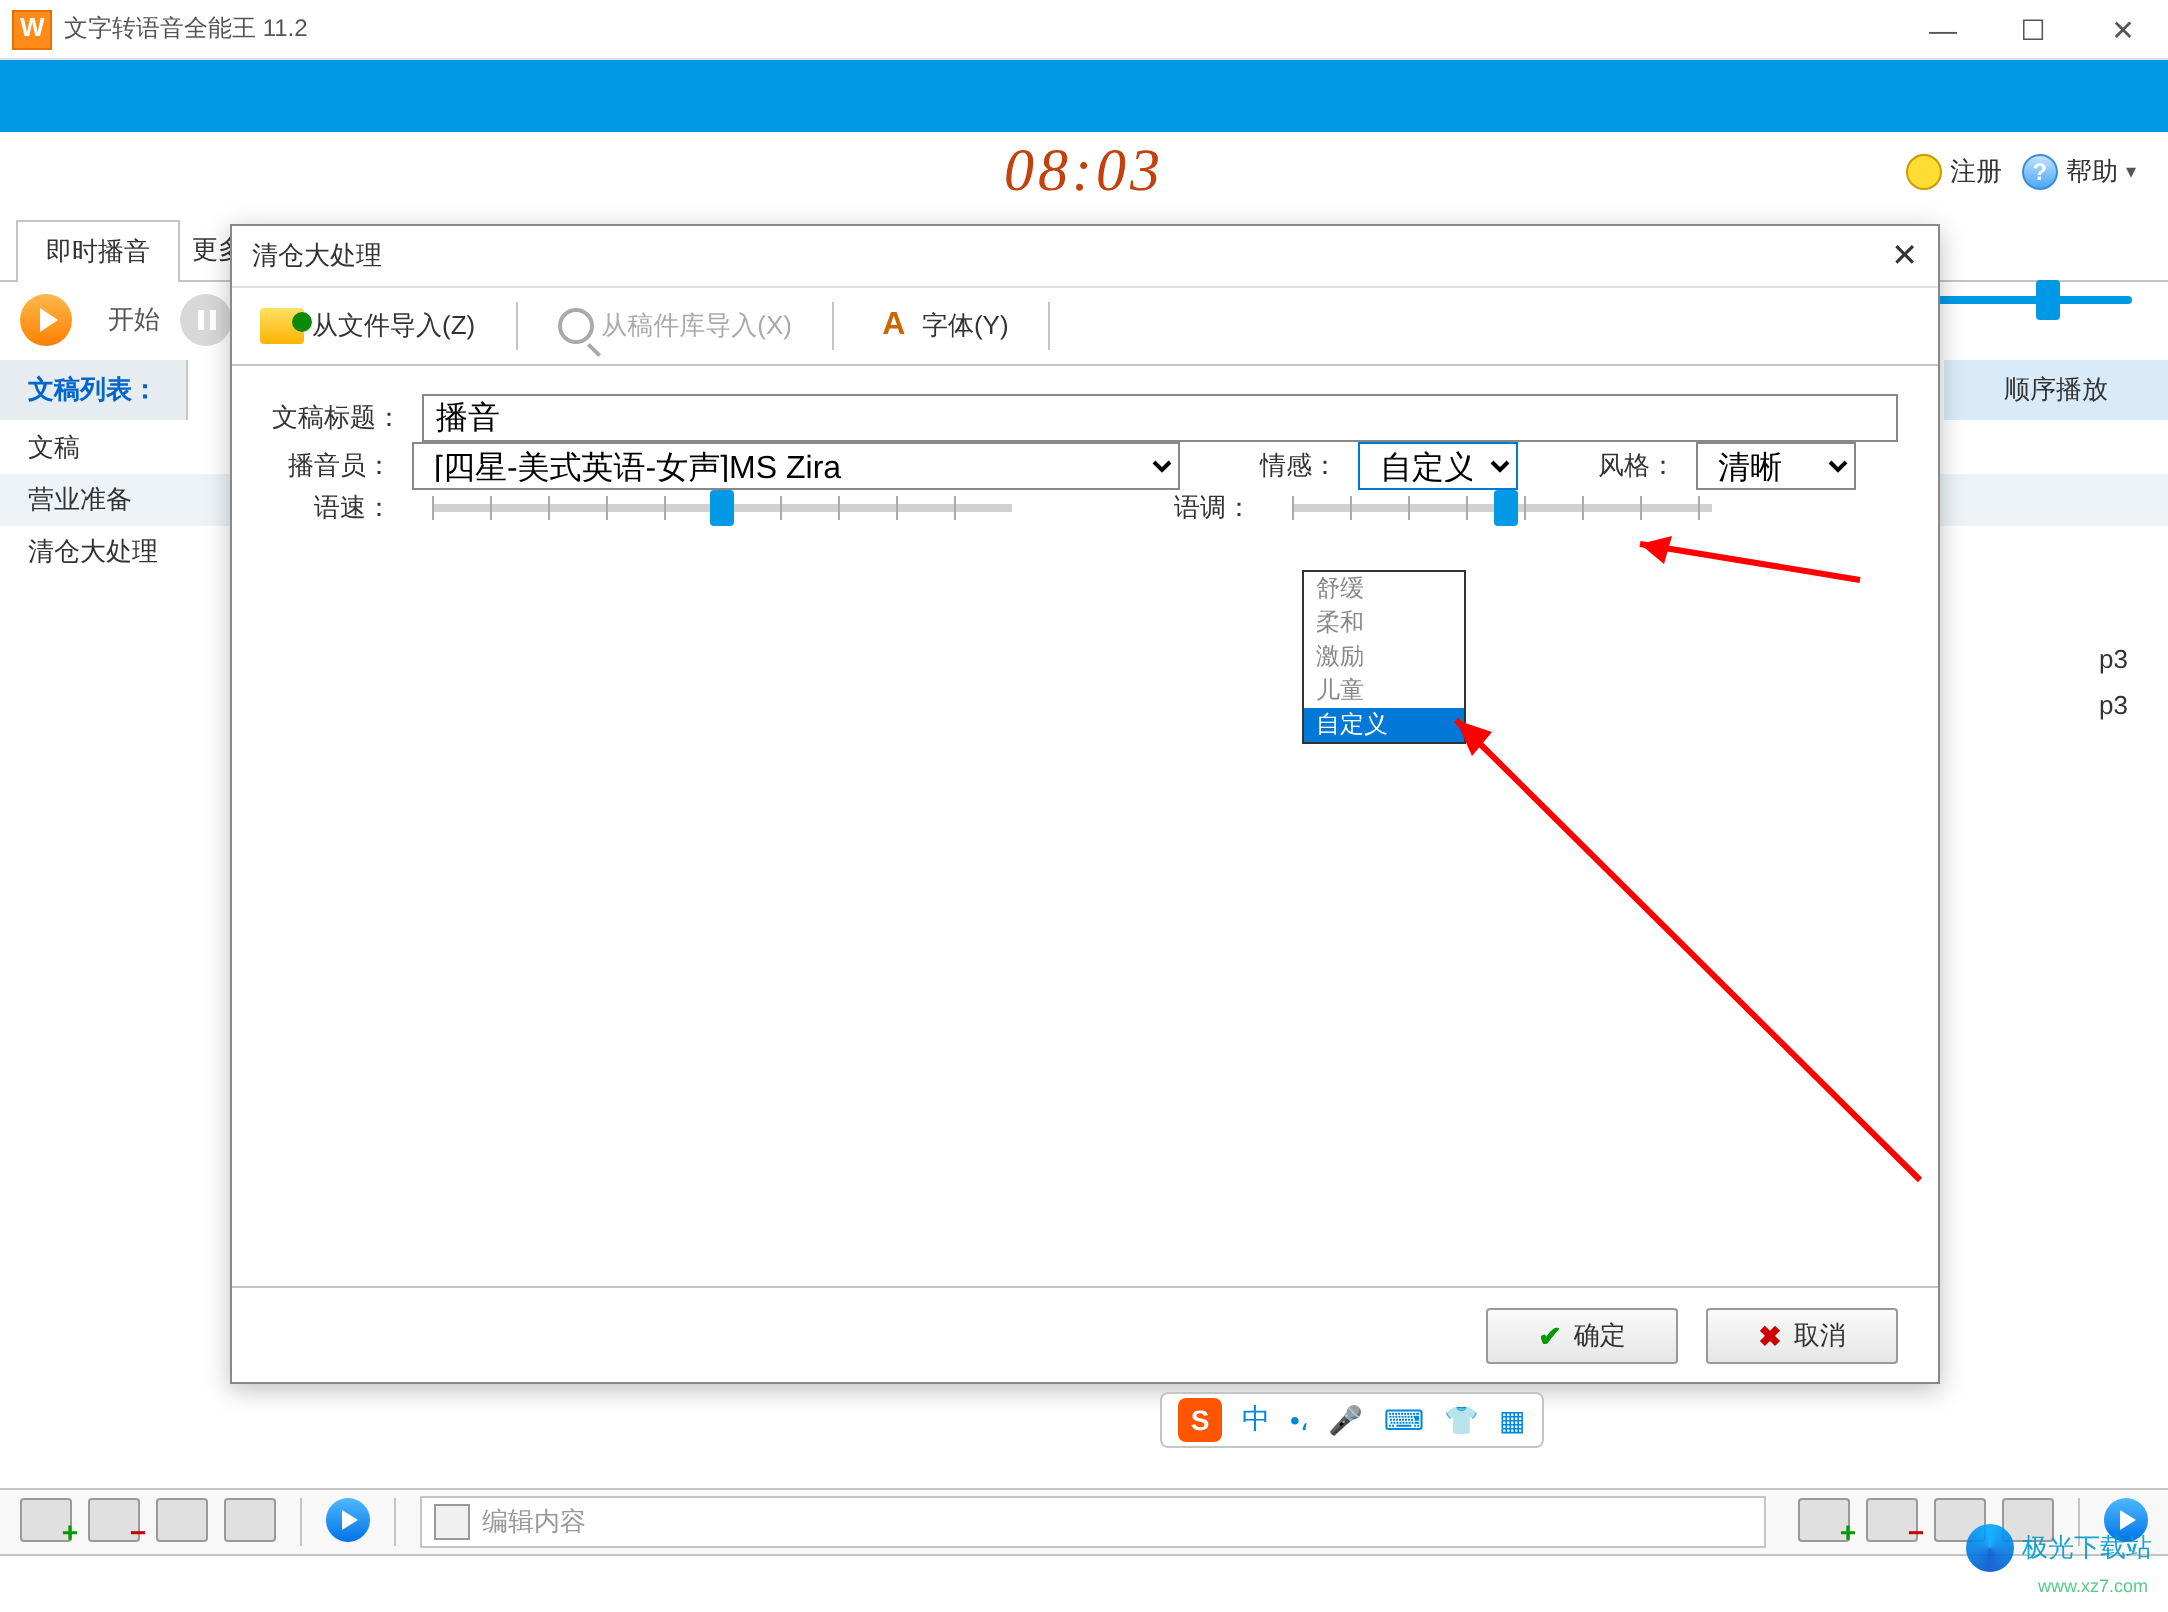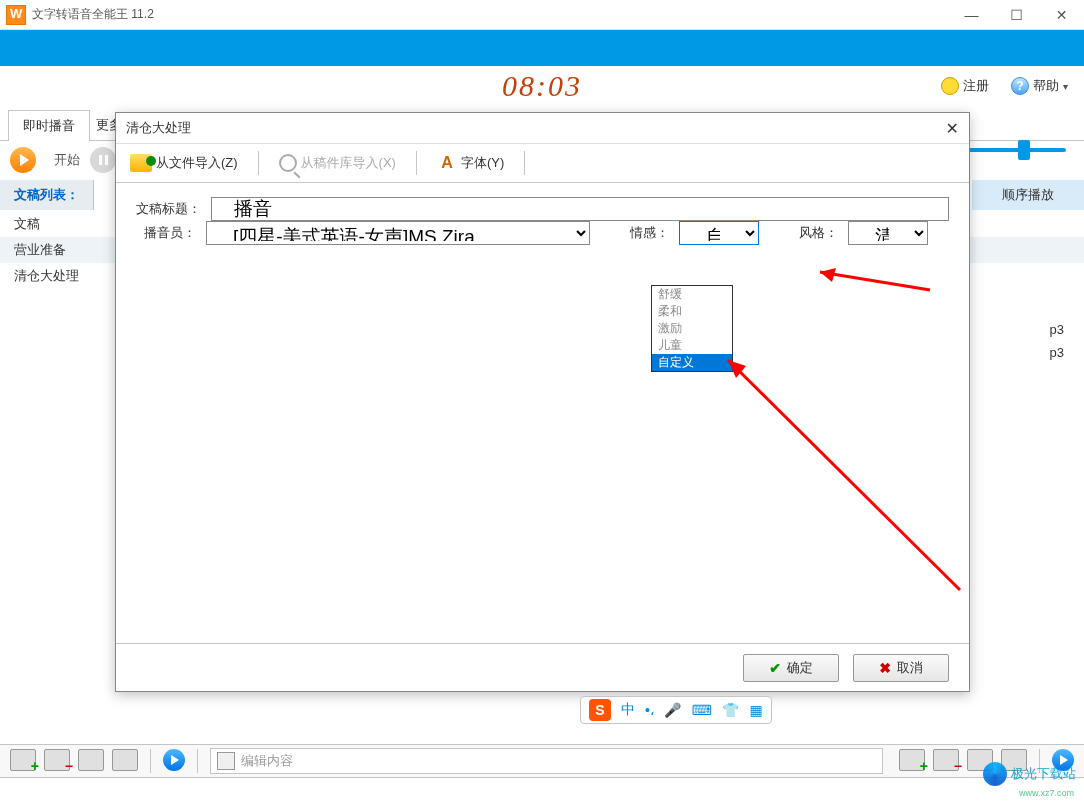--- a/index.html
+++ b/index.html
@@ -12,21 +12,21 @@
 .titlebar .title { font-size: 12px; color: #555; }
 .titlebar .win-controls { margin-left: auto; display: flex; }
 .titlebar .win-btn { width: 45px; height: 30px; display: flex; align-items: center; justify-content: center; color: #555; font-size: 14px; }
 
 
 .bluestrip { height: 36px; background: #0099e6; }
 
 
 .clockrow { height: 40px; display: flex; align-items: center; justify-content: center; position: relative; }
 .clock { font-family: serif; font-size: 30px; font-weight: 500; color: #c2410c; font-style: italic; letter-spacing: 2px; }
-.clockrow .right-btns { position: absolute; right: 16px; display: flex; gap: 22px; align-items: flex-start; }
+.clockrow .right-btns { position: absolute; right: 16px; display: flex; gap: 10px; align-items: flex-start; }
 .icon-btn { display: flex; align-items: center; gap: 4px; font-size: 13px; color: #333; }
 .smiley-icon { width: 18px; height: 18px; border-radius: 50%; background: #ffdd33; border: 1px solid #cc9900; position: relative; }
 .help-qicon { width: 18px; height: 18px; border-radius: 50%; background: linear-gradient(#bfe3ff,#4da6ff); display: flex; align-items: center; justify-content: center; color: #fff; font-weight: bold; font-size: 12px; border: 1px solid #3d8fcc; }
 .chev { font-size: 10px; color: #555; }
 
 
 .tabsrow { height: 35px; display: flex; align-items: flex-end; border-bottom: 1px solid #c5c5c5; padding-left: 8px; }
 .tab-live { padding: 6px 14px; border: 1px solid #c5c5c5; border-bottom: none; background: #fff; font-size: 13px; color: #333; position: relative; top: 1px; }
 .tabsrow .more { padding: 6px 6px; font-size: 13px; color: #333; }
 
@@ -71,21 +71,21 @@
 .dialog .dtoolbar { height: 40px; border-top: 1px solid #e0e0e0; border-bottom: 1px solid #c5c5c5; display: flex; align-items: center; padding: 0 6px; gap: 8px; }
 .dt-btn { display: flex; align-items: center; gap: 4px; padding: 4px 8px; font-size: 13px; color: #333; border-radius: 2px; }
 .dt-btn.disabled { color: #aaa; }
 .folder-icon { width: 22px; height: 18px; background: linear-gradient(#ffe066,#ffb300); border-radius: 2px; position: relative; }
 .folder-icon::after { content: ""; position: absolute; right: -4px; top: 2px; width: 10px; height: 10px; border-radius: 50%; background: #0a8a0a; }
 .mag-icon { width: 18px; height: 18px; border: 2px solid #aaa; border-radius: 50%; position: relative; }
 .mag-icon::after { content: ""; position: absolute; right: -6px; bottom: -6px; width: 8px; height: 2px; background: #aaa; transform: rotate(45deg); }
 .font-icon { width: 20px; height: 18px; font-weight: bold; color: #cc6600; font-size: 16px; display: flex; align-items: center; justify-content: center; }
 .dialog .dbody { flex: 1; padding: 14px 20px; position: relative; }
 .field-row { display: flex; align-items: center; gap: 10px; font-size: 13px; color: #333; }
-.field-row input[type=text], .field-row select { border: 1px solid #888; padding: 3px 22px; font-size: 19px; height: 24px; background: #fff; }
+.field-row input[type=text], .field-row select { border: 1px solid #888; padding: 3px 6px; font-size: 16px; height: 24px; background: #fff; }
 .slider-row { display: flex; align-items: center; gap: 20px; font-size: 13px; color: #333; }
 .slider-row .slabel { width: 60px; text-align: right; }
 .slider2 { width: 290px; height: 4px; background: #d0d0d0; position: relative; }
 .slider2::before { content: ""; position: absolute; left: 0; right: 0; top: -4px; height: 12px; background-image: repeating-linear-gradient(to right,#aaa 0 1px, transparent 1px 29px); }
 .slider2 .thumb { position: absolute; width: 12px; height: 18px; background: #0099e6; top: -7px; border-radius: 2px; }
 
 
 .dropdown-open { position: absolute; left: 535px; top: 102px; width: 82px; background: #fff; border: 1px solid #333; font-size: 12px; z-index: 10; }
 .dropdown-open .opt { padding: 0px 6px; color: #888; }
 .dropdown-open .opt.sel { background: #0078d7; color: #fff; }
@@ -217,20 +217,30 @@
       <span style="margin-left:30px">情感：</span>
       <select style="width:80px;border:1px solid #0078d7">
         <option>自定义</option>
       </select>
       <span style="margin-left:30px">风格：</span>
       <select style="width:80px">
         <option>清晰</option>
       </select>
     </div>
 
+    <div class="slider-row">
+      <span class="slabel">语速：</span>
+      <div class="slider2">
+          <div class="thumb" style="left:48%"></div>
+        </div>
+      <span class="slabel" style="margin-left:40px">语调：</span>
+      <div class="slider2" style="width:210px">
+          <div class="thumb" style="left:48%"></div>
+        </div>
+    </div>
 
     <div class="dropdown-open">
       <div class="opt">舒缓</div>
       <div class="opt">柔和</div>
       <div class="opt">激励</div>
       <div class="opt">儿童</div>
       <div class="opt sel">自定义</div>
     </div>
   </div>
 

